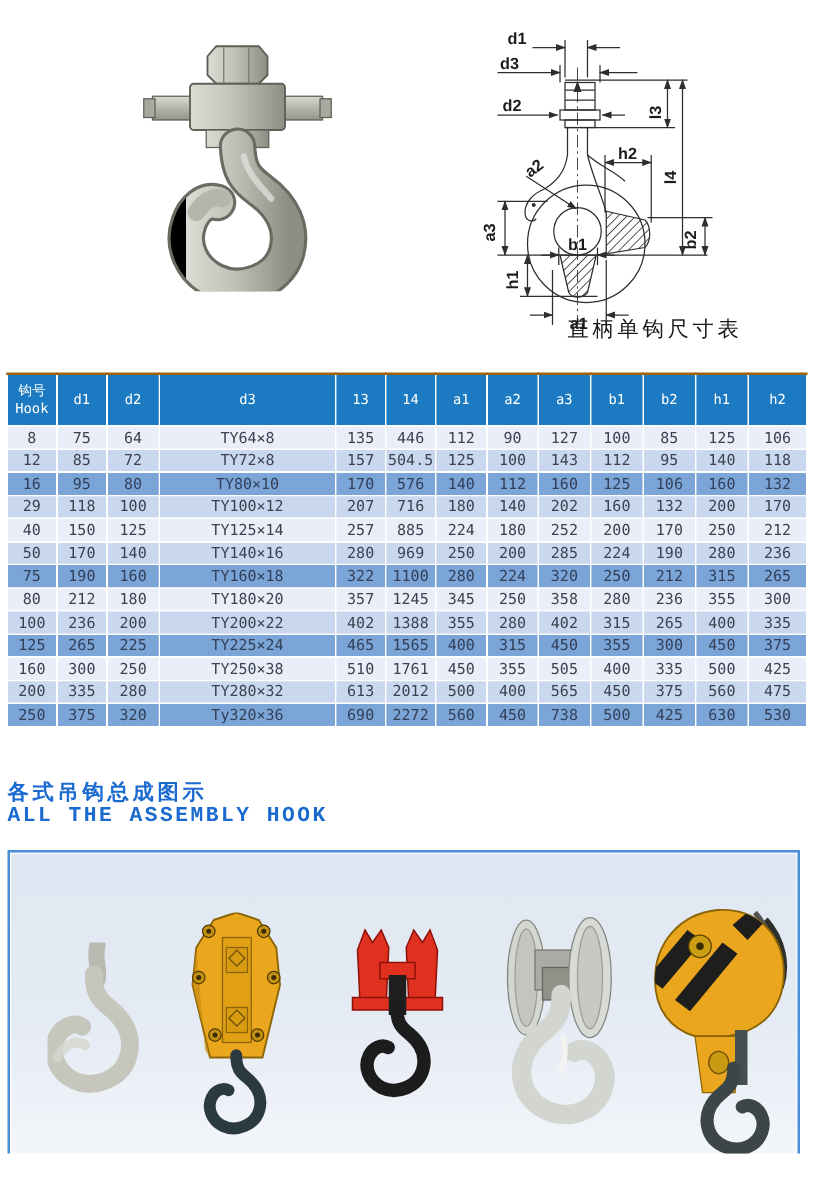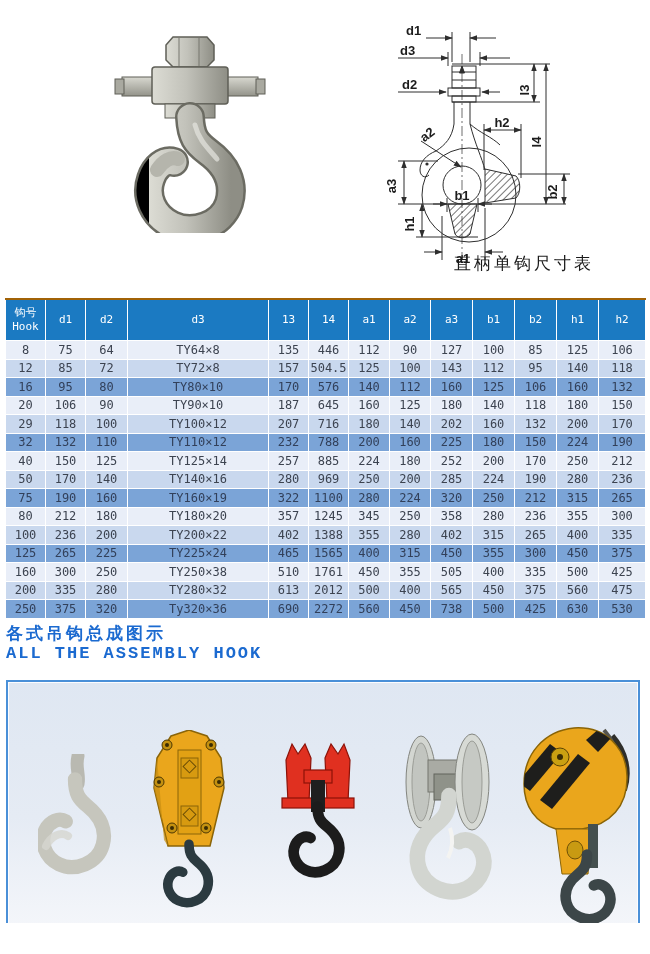--- a/index.html
+++ b/index.html
@@ -252,65 +252,35 @@
           <td>170</td>
           <td>576</td>
           <td>140</td>
           <td>112</td>
           <td>160</td>
           <td>125</td>
           <td>106</td>
           <td>160</td>
           <td>132</td>
         </tr>
-        <tr class="r0">
-          <td>20</td>
-          <td>106</td>
-          <td>90</td>
-          <td>TY90×10</td>
-          <td>187</td>
-          <td>645</td>
-          <td>160</td>
-          <td>125</td>
-          <td>180</td>
-          <td>140</td>
-          <td>118</td>
-          <td>180</td>
-          <td>150</td>
-        </tr>
         <tr class="r1">
           <td>29</td>
           <td>118</td>
           <td>100</td>
           <td>TY100×12</td>
           <td>207</td>
           <td>716</td>
           <td>180</td>
           <td>140</td>
           <td>202</td>
           <td>160</td>
           <td>132</td>
           <td>200</td>
           <td>170</td>
         </tr>
-        <tr class="r2">
-          <td>32</td>
-          <td>132</td>
-          <td>110</td>
-          <td>TY110×12</td>
-          <td>232</td>
-          <td>788</td>
-          <td>200</td>
-          <td>160</td>
-          <td>225</td>
-          <td>180</td>
-          <td>150</td>
-          <td>224</td>
-          <td>190</td>
-        </tr>
         <tr class="r0">
           <td>40</td>
           <td>150</td>
           <td>125</td>
           <td>TY125×14</td>
           <td>257</td>
           <td>885</td>
           <td>224</td>
           <td>180</td>
           <td>252</td>
@@ -331,21 +301,21 @@
           <td>285</td>
           <td>224</td>
           <td>190</td>
           <td>280</td>
           <td>236</td>
         </tr>
         <tr class="r2">
           <td>75</td>
           <td>190</td>
           <td>160</td>
-          <td>TY160×19</td>
+          <td>TY160×18</td>
           <td>322</td>
           <td>1100</td>
           <td>280</td>
           <td>224</td>
           <td>320</td>
           <td>250</td>
           <td>212</td>
           <td>315</td>
           <td>265</td>
         </tr>

